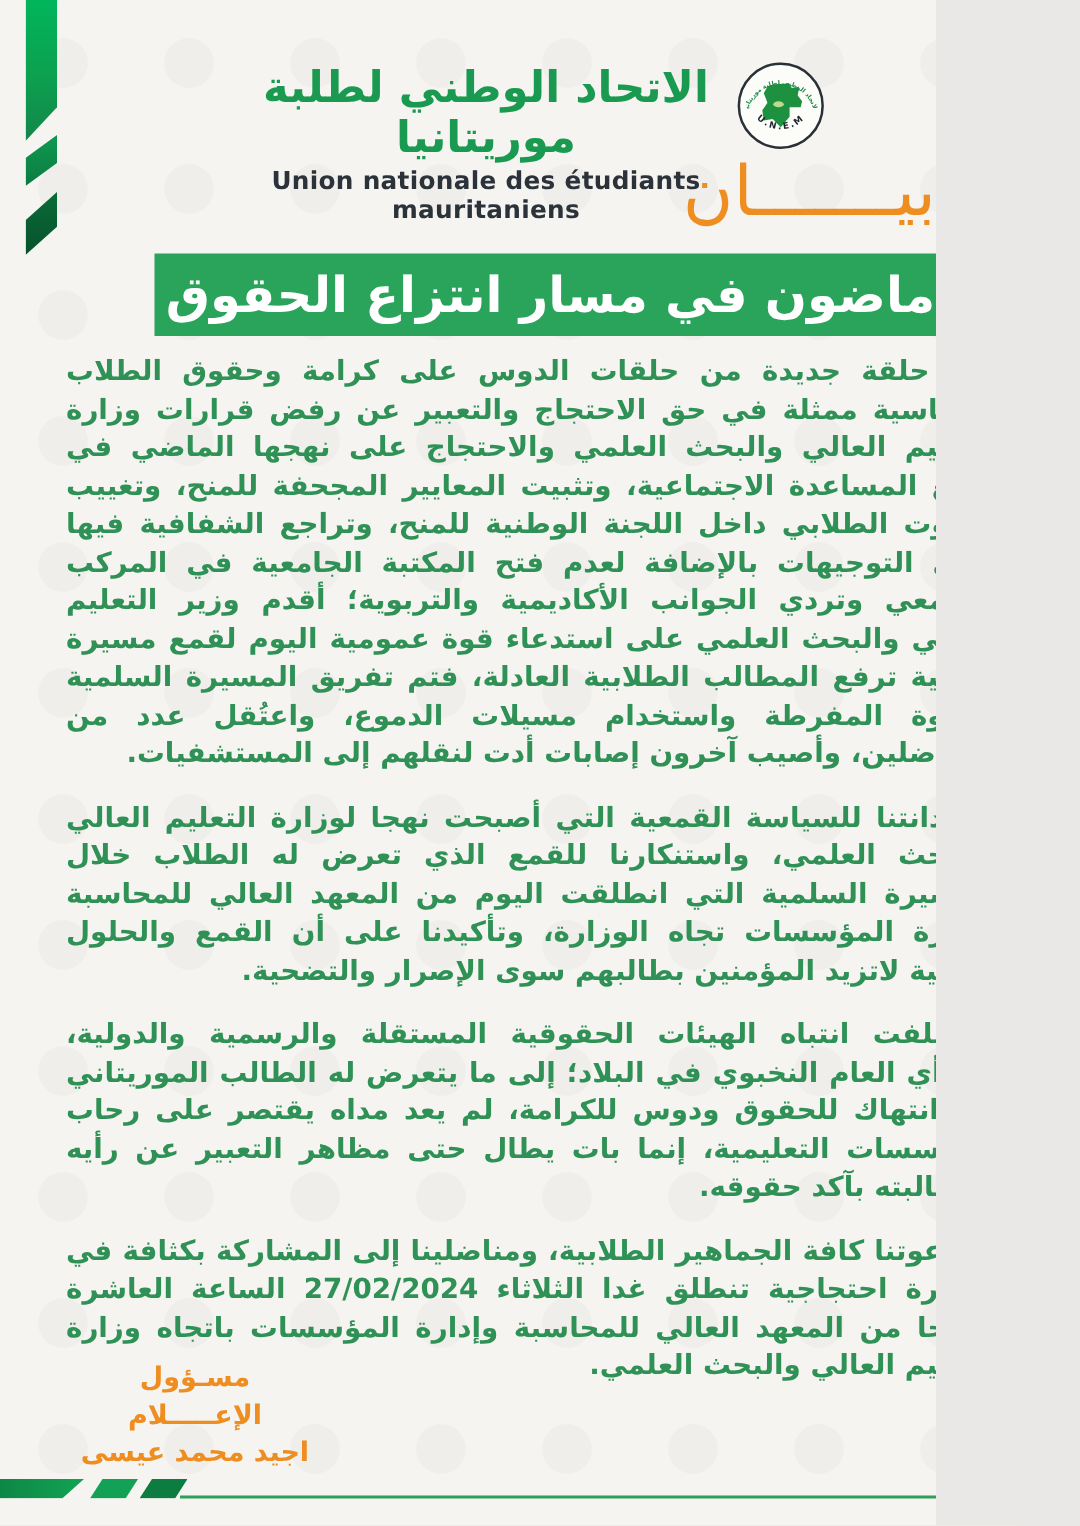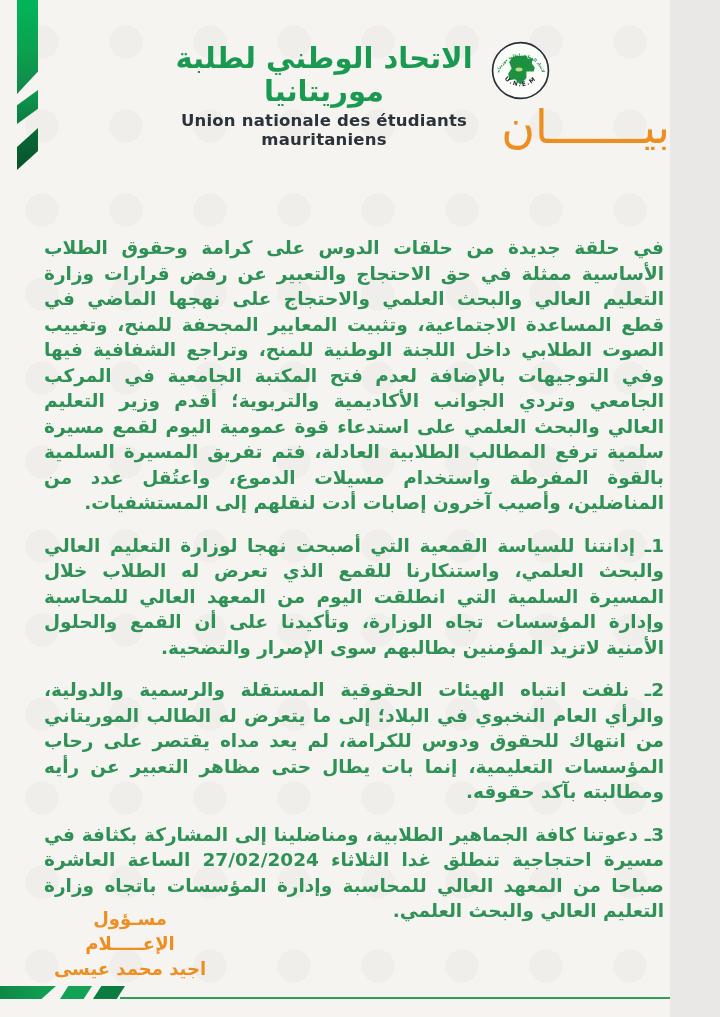--- a/index.html
+++ b/index.html
@@ -2,21 +2,20 @@
 <html lang="ar"><head>
 <meta charset="utf-8">
 <style>
   html,body{margin:0;padding:0;background:#e9e8e6;}
   .page{
     position:relative;width:624px;height:1017px;overflow:hidden;
     background-color:#f5f4f1;
     background-image:radial-gradient(rgba(120,120,110,.05) 16px, transparent 17px);
     background-size:84px 84px;
     font-family:"DejaVu Sans", sans-serif;
-    padding-left:46px;
   }
   
   .deco-top-bar{position:absolute;left:17px;top:0;width:21px;height:94px;
     background:linear-gradient(180deg,#01b55b 0%,#0ca04f 55%,#12864a 100%);
     clip-path:polygon(0 0,100% 0,100% 76%,0 100%);}
   .deco-top-slash{position:absolute;left:17px;width:21px;
     clip-path:polygon(0 45%,100% 0,100% 55%,0 100%);}
   .deco-top-slash.s1{top:90px;height:34px;background:linear-gradient(180deg,#0f9950,#0b7b40);}
   .deco-top-slash.s2{top:128px;height:42px;background:linear-gradient(180deg,#0a6b38,#07522c);}
   
@@ -73,20 +72,23 @@
       </text>
       <path id="arcBot" d="M 11,35 A 22,22 0 0 0 49,35" fill="none"></path>
       <text font-size="6" fill="#20262e" font-weight="bold" letter-spacing="1.4">
         <textPath href="#arcBot" startOffset="50%" text-anchor="middle">U.N.E.M</textPath>
       </text>
     </svg>
   </div>
 
   <div class="kicker">بيـــــــان</div>
 
+  <div class="banner">
+    <span>ماضون في مسار انتزاع الحقوق</span>
+  </div>
 
   <div class="body-text">
     <p>في حلقة جديدة من حلقات الدوس على كرامة وحقوق الطلاب الأساسية ممثلة في حق الاحتجاج والتعبير عن رفض قرارات وزارة التعليم العالي والبحث العلمي والاحتجاج على نهجها الماضي في قطع المساعدة الاجتماعية، وتثبيت المعايير المجحفة للمنح، وتغييب الصوت الطلابي داخل اللجنة الوطنية للمنح، وتراجع الشفافية فيها وفي التوجيهات بالإضافة لعدم فتح المكتبة الجامعية في المركب الجامعي وتردي الجوانب الأكاديمية والتربوية؛ أقدم وزير التعليم العالي والبحث العلمي على استدعاء قوة عمومية اليوم لقمع مسيرة سلمية ترفع المطالب الطلابية العادلة، فتم تفريق المسيرة السلمية بالقوة المفرطة واستخدام مسيلات الدموع، واعتُقل عدد من المناضلين، وأصيب آخرون إصابات أدت لنقلهم إلى المستشفيات.</p>
     <p>1ـ إدانتنا للسياسة القمعية التي أصبحت نهجا لوزارة التعليم العالي والبحث العلمي، واستنكارنا للقمع الذي تعرض له الطلاب خلال المسيرة السلمية التي انطلقت اليوم من المعهد العالي للمحاسبة وإدارة المؤسسات تجاه الوزارة، وتأكيدنا على أن القمع والحلول الأمنية لاتزيد المؤمنين بطالبهم سوى الإصرار والتضحية.</p>
     <p>2ـ نلفت انتباه الهيئات الحقوقية المستقلة والرسمية والدولية، والرأي العام النخبوي في البلاد؛ إلى ما يتعرض له الطالب الموريتاني من انتهاك للحقوق ودوس للكرامة، لم يعد مداه يقتصر على رحاب المؤسسات التعليمية، إنما بات يطال حتى مظاهر التعبير عن رأيه ومطالبته بآكد حقوقه.</p>
     <p>3ـ دعوتنا كافة الجماهير الطلابية، ومناضلينا إلى المشاركة بكثافة في مسيرة احتجاجية تنطلق غدا الثلاثاء 27/02/2024 الساعة العاشرة صباحا من المعهد العالي للمحاسبة وإدارة المؤسسات باتجاه وزارة التعليم العالي والبحث العلمي.</p>
   </div>
 
   <div class="signature">
     <div>مسـؤول الإعـــــلام</div>

